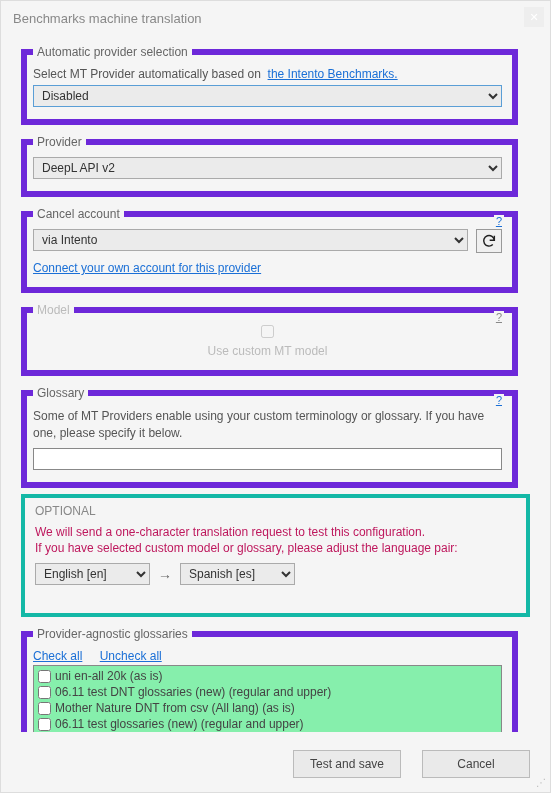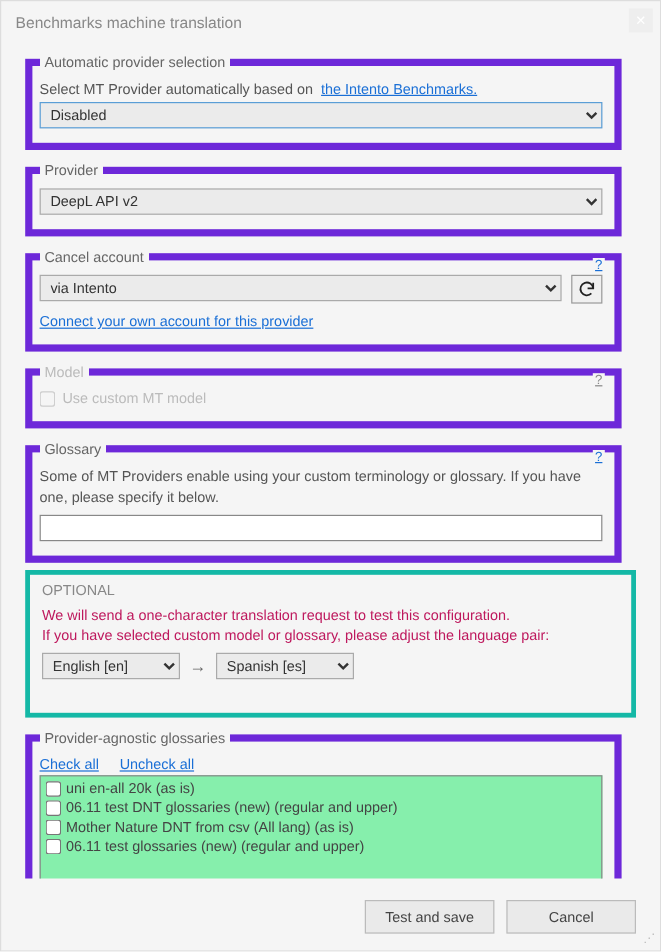--- a/index.html
+++ b/index.html
@@ -107,20 +107,21 @@
   }
   .refresh-btn svg { width: 16px; height: 16px; }
   .below-link {
     margin-top: 8px;
   }
   .checkbox-row {
     display: flex;
     align-items: center;
     gap: 6px;
     color: #bbb;
+    flex-direction: column;
   }
   .checkbox-row input { margin: 0; }
   .glossary-text {
     color: #555;
     margin-bottom: 6px;
     line-height: 1.4;
   }
   input[type="text"] {
     width: 100%;
     height: 22px;
@@ -164,21 +165,21 @@
     display: flex;
     align-items: center;
     gap: 4px;
     padding: 1px 2px;
     color: #444;
   }
   .gloss-item input { margin: 0; width:13px; height:13px;}
   .button-row {
     display: flex;
     justify-content: flex-end;
-    gap: 10px;
+    gap: 21px;
     padding: 18px 20px 14px 0;
   }
   .btn {
     min-width: 108px;
     height: 28px;
     border: 1px solid #bbb;
     background: #eaeaea;
     font-family: inherit;
     font-size: 12px;
     color: #444;

